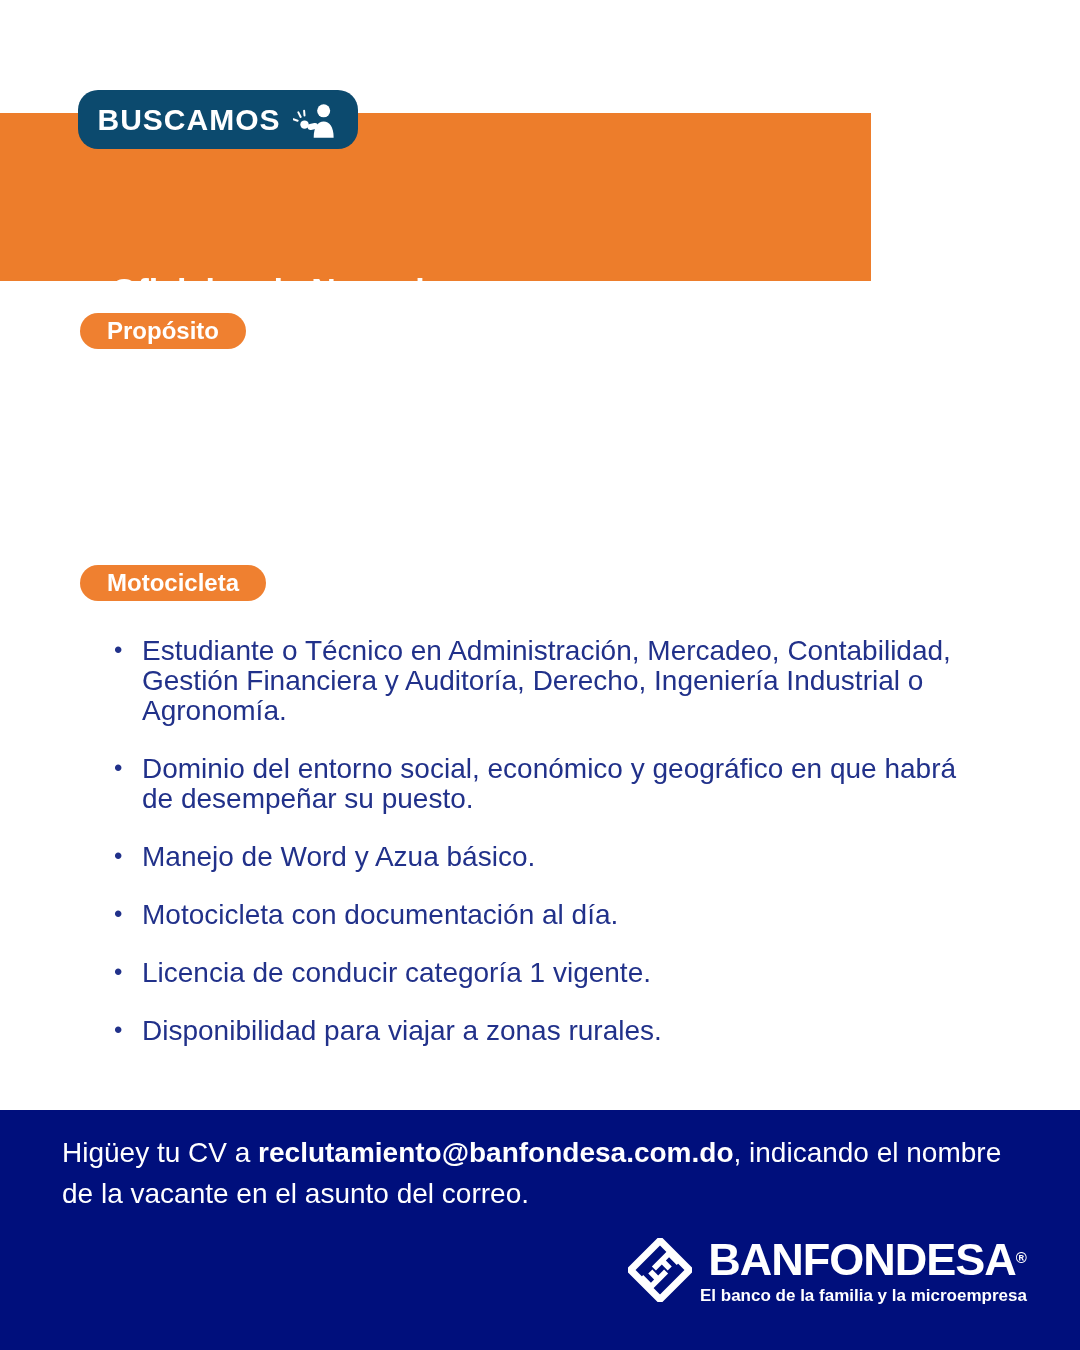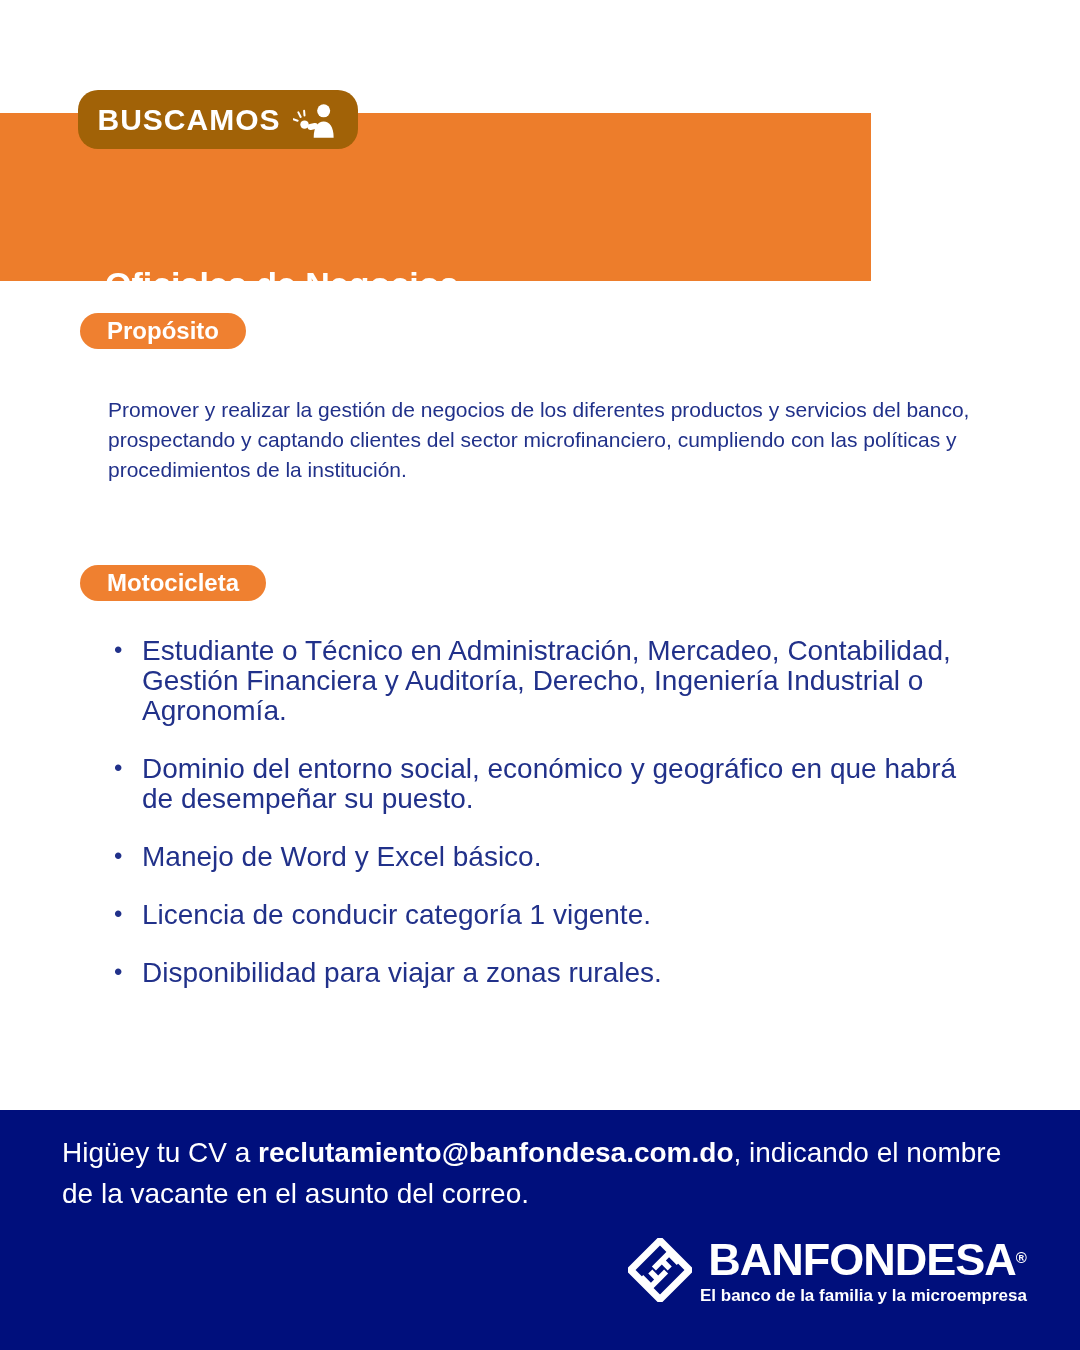--- a/index.html
+++ b/index.html
@@ -8,30 +8,30 @@
     background:#ffffff;overflow:hidden;
     font-family:"Liberation Sans", sans-serif;
   }
   
   .hero-banner{
     position:absolute;left:0;top:113px;width:871px;height:168px;
     background:#ED7D2B;
   }
   .buscamos-badge{
     position:absolute;left:78px;top:90px;width:280px;height:59px;
-    background:#a16207;border-radius:20px;
+    background:#0c4a6e;border-radius:20px;
     display:flex;align-items:center;justify-content:center;gap:12px;
     box-sizing:border-box;
   }
   .buscamos-label{
     color:#ffffff;font-weight:bold;font-size:30px;letter-spacing:1px;
   }
   .hero-text{position:absolute;left:105px;top:152px;width:760px;}
   .hero-title{
-    color:#ffffff;font-weight:bold;font-size:34px;line-height:38px;margin:0;
+    color:#ffffff;font-weight:bold;font-size:34px;line-height:38px;margin:6px;
   }
   .hero-locations{
     margin-top:5px;color:#ffffff;font-weight:bold;font-size:21px;line-height:29px;
   }
   
   .pill{
     position:absolute;left:80px;
     background:#EF8030;color:#ffffff;font-weight:bold;font-size:24px;
     padding:7px 27px;border-radius:22px;line-height:22px;
   }
@@ -104,27 +104,27 @@
         <circle cx="40" cy="11" r="8.5" fill="#ffffff"></circle>
         <path d="M27 46 C27 32 32.5 25 40 25 C47.5 25 53 32 53 46 Z" fill="#ffffff"></path>
         <rect x="18" y="29" width="14" height="8" rx="4" fill="#ffffff" transform="rotate(-12 18 29)"></rect>
         <circle cx="15" cy="29" r="5.5" fill="#ffffff"></circle>
         <path d="M10 19 L7 13 M15 17 L14.5 11 M6 24 L0.5 22" stroke="#ffffff" stroke-width="2.6" stroke-linecap="round"></path>
       </svg>
     </span>
   </div>
 
   <div class="pill pill-proposito">Propósito</div>
-  <p class="purpose-text">Promover y realizar la gestión de negocios de los diferentes productos y servicios del banco, prospectando y captando clientes del sector microfinanciero, cumpliendo con las políticas y procedimientos de la institución.</p>
 
   <div class="pill pill-requisitos">Motocicleta</div>
   <ul class="req-list">
     <li>Estudiante o Técnico en Administración, Mercadeo, Contabilidad, Gestión Financiera y Auditoría, Derecho, Ingeniería Industrial o Agronomía.</li>
     <li>Dominio del entorno social, económico y geográfico en que habrá de desempeñar su puesto.</li>
-    <li>Manejo de Word y Excel básico.</li>
+    <li>Manejo de Word y Azua básico.</li>
+    <li>Motocicleta con documentación al día.</li>
     <li>Licencia de conducir categoría 1 vigente.</li>
     <li>Disponibilidad para viajar a zonas rurales.</li>
   </ul>
 
   <div class="footer">
     <div class="footer-message">
       <span>Higüey tu CV a </span><span class="footer-email">reclutamiento@banfondesa.com.do</span><span>, indicando el nombre de la vacante en el asunto del correo.</span>
     </div>
   </div>
 

